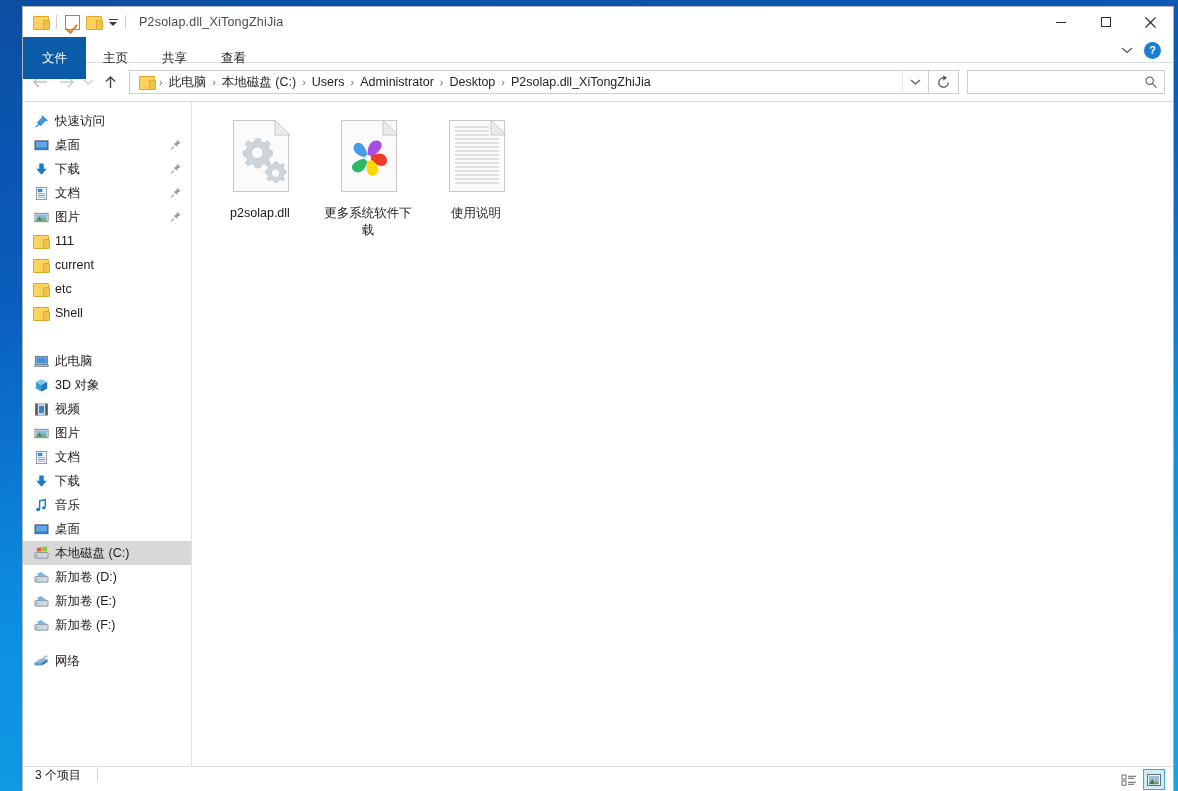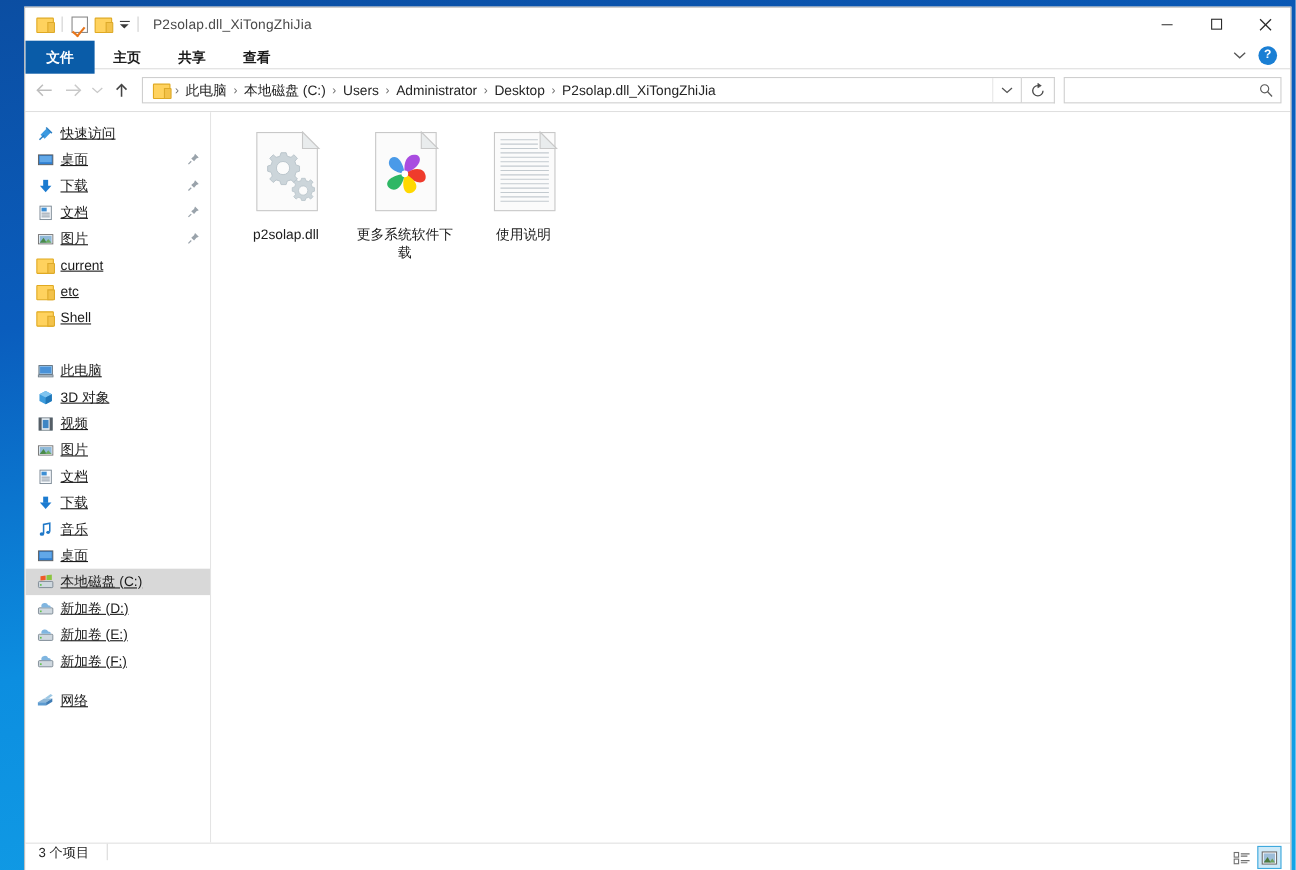--- a/index.html
+++ b/index.html
@@ -97,21 +97,21 @@
   .ribbon {
     height: 26px; flex: 0 0 26px;
     background: #ffffff;
     display: flex; align-items: stretch;
     border-bottom: 1px solid #dedede;
     position: relative;
   }
   .tab {
     display: flex; align-items: center; justify-content: center;
     padding: 0 17px; font-size: 12.5px; color: #1c1c1c;
-    height: 30px; white-space: nowrap; font-weight: bold;
+    height: 42px; white-space: nowrap;
   }
   .tab.file {
     background: #0a5ca8; color: #ffffff; padding: 0 19px;
   }
   .ribbon-right {
     position: absolute; right: 4px; top: 0; height: 26px;
     display: flex; align-items: center; gap: 6px;
   }
   .chev-collapse {
     width: 22px; height: 22px; display: flex; align-items: center; justify-content: center;
@@ -187,21 +187,20 @@
     border-right: 1px solid #e2e2e2;
     padding-top: 7px;
     overflow: hidden;
     position: relative;
   }
   .nav-item {
     height: 24px; display: flex; align-items: center;
     font-size: 12.5px; color: #1b1b1b;
     padding-right: 4px; position: relative;
     white-space: nowrap;
-    text-decoration: underline;
   }
   .nav-item.sel { background: #d8d8d8; }
   .nav-ico {
     width: 16px; height: 16px; margin-right: 6px;
     flex: 0 0 16px; display: flex; align-items: center; justify-content: center;
   }
   .lvl0 { padding-left: 10px; }
   .lvl1 { padding-left: 10px; }
   .pin {
     position: absolute; right: 9px; top: 5px;
@@ -464,20 +463,26 @@
           </span>
           <span>图片</span>
           <span class="pin">
             <svg width="12" height="13" viewBox="0 0 14 14">
                 <path d="M8.5 1.5 L12.5 5.5 L10 6.5 L7.5 9.5 L4.5 6.5 L7.5 4 Z" fill="#9aa3ab"></path>
                 <line x1="4.5" y1="9.5" x2="1.5" y2="12.5" stroke="#9aa3ab" stroke-width="1.3"></line>
               </svg>
           </span>
         </div>
 
+        <div class="nav-item lvl1">
+          <span class="nav-ico">
+              <span class="folder-ico"></span>
+            </span>
+          <span>111</span>
+        </div>
         <div class="nav-item lvl1">
           <span class="nav-ico">
               <span class="folder-ico"></span>
             </span>
           <span>current</span>
         </div>
         <div class="nav-item lvl1">
           <span class="nav-ico">
               <span class="folder-ico"></span>
             </span>

